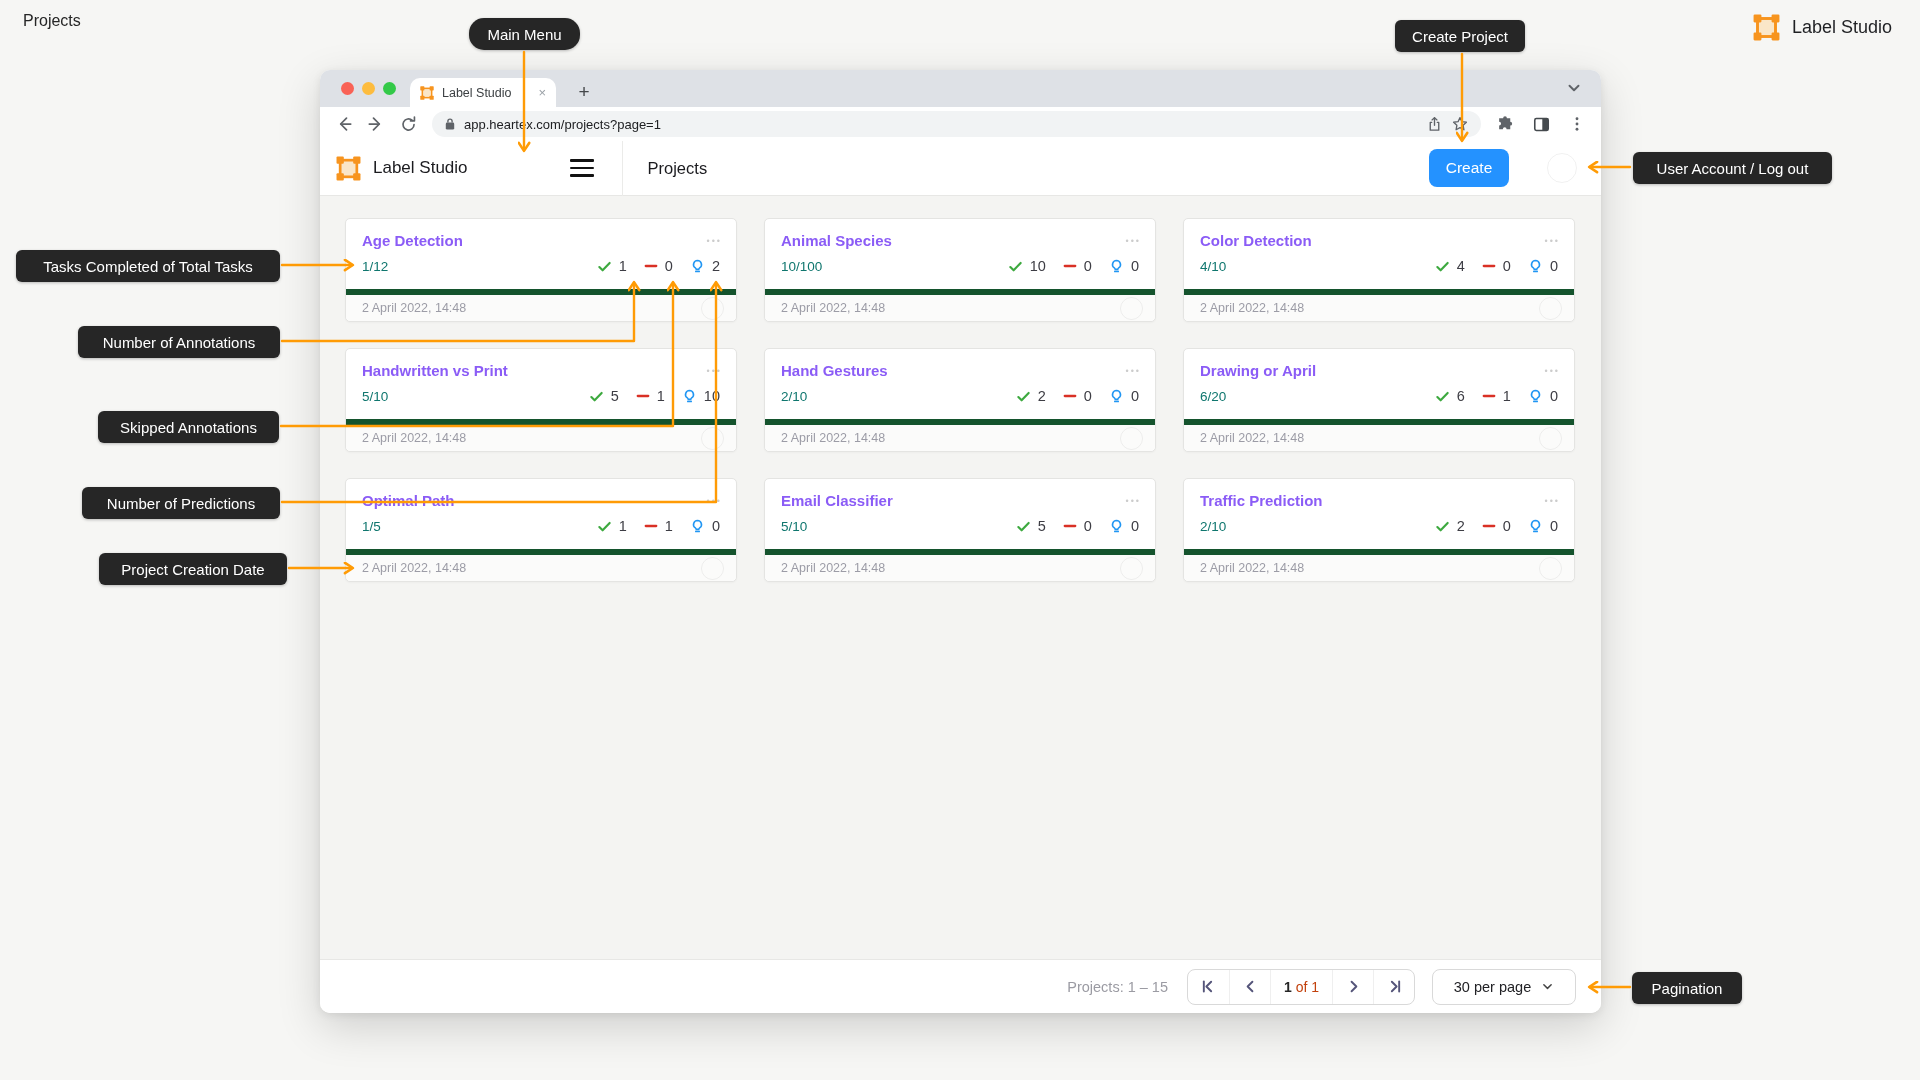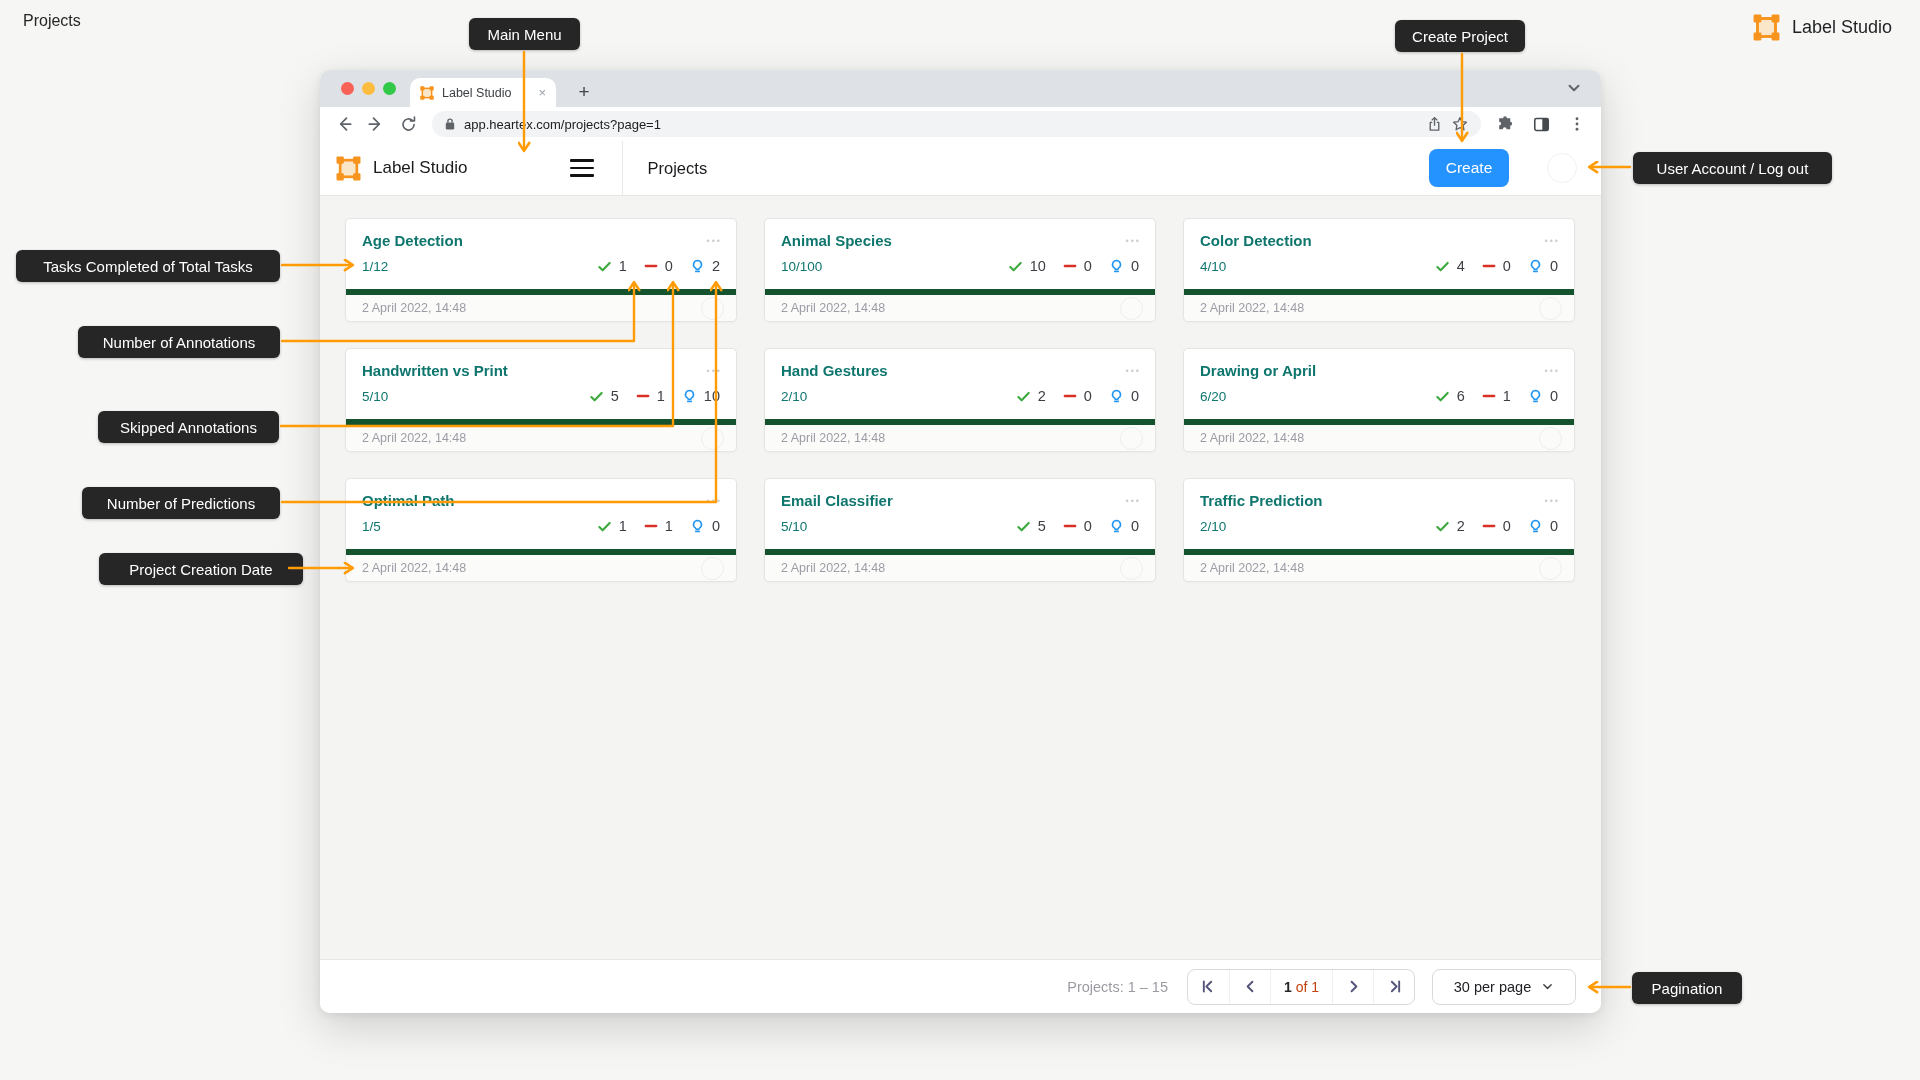--- a/index.html
+++ b/index.html
@@ -58,21 +58,21 @@
             border:1px solid rgba(0,0,0,.06); }
   .avatar.lg { width:30px; height:30px; }
   .avatar.sm { width:23px; height:23px; }
 
   .content { flex:1; background:#f4f4f2; position:relative; }
   .grid { position:absolute; left:25px; top:22px; display:grid; grid-template-columns:repeat(3,392px);
           grid-auto-rows:104px; column-gap:27px; row-gap:26px; }
   .card { background:#fff; border:1px solid #e4e4e2; border-radius:5px; position:relative;
           box-shadow:0 1px 2px rgba(0,0,0,.03); cursor:pointer; }
   .card-head { display:flex; justify-content:space-between; align-items:flex-start; padding:13px 14px 0 16px; }
-  .card-title { font-size:15px; font-weight:600; color:#0f766e; }
+  .card-title { font-size:15px; font-weight:600; color:#8b5cf6; }
   .card-dots { color:#cccccc; font-size:9px; letter-spacing:2px; line-height:10px; padding-top:4px; }
   .card-sub { display:flex; justify-content:space-between; align-items:center; padding:0 16px; margin-top:9px; }
   .ratio { font-size:13.5px; color:#0f766e; }
   .stats { display:flex; align-items:center; gap:7px; }
   .stats .num { font-size:14.5px; color:#3d3d44; }
   .stats .sp { width:3px; }
   .card-foot { position:absolute; left:0; right:0; bottom:0; height:32px; background:#fbfbfa;
                border-top:6px solid #14532d; border-radius:0 0 5px 5px; display:flex; align-items:center;
                justify-content:space-between; padding:0 12px 0 16px; }
   .card-date { font-size:12.5px; color:#9c9ca6; }
@@ -596,28 +596,28 @@
     </div>
     <div class="perpage">
       <span>30 per page</span>
       <svg width="13" height="13" viewBox="0 0 16 16">
           <path d="M3.5 5.8 L8 10.3 L12.5 5.8" fill="none" stroke="#444" stroke-width="1.8" stroke-linecap="round" stroke-linejoin="round"></path>
         </svg>
     </div>
   </div>
 </div>
 
-<div class="callout" style="left:469px; top:18px;  width:111px;">Main Menu</div>
+<div class="callout" style="left:469px; top:18px;  width:111px;border-radius:15px;">Main Menu</div>
 <div class="callout" style="left:1395px;top:20px;  width:130px;">Create Project</div>
 <div class="callout" style="left:1633px;top:152px; width:199px;">User Account / Log out</div>
 <div class="callout" style="left:16px;  top:250px; width:264px;">Tasks Completed of Total Tasks</div>
 <div class="callout" style="left:78px;  top:326px; width:202px;">Number of Annotations</div>
 <div class="callout" style="left:98px;  top:411px; width:181px;">Skipped Annotations</div>
 <div class="callout" style="left:82px;  top:487px; width:198px;">Number of Predictions</div>
-<div class="callout" style="left:99px;  top:553px; width:204px;">Project Creation Date</div>
+<div class="callout" style="left:99px;  top:553px; width:188px;">Project Creation Date</div>
 <div class="callout" style="left:1632px;top:972px; width:110px;">Pagination</div>
 
 <svg class="arrows">
   <defs>
     <marker id="ah" viewBox="0 0 12 12" refX="8.5" refY="6" markerWidth="13" markerHeight="13" markerUnits="userSpaceOnUse" orient="auto">
       <path d="M2 1.2 L9.3 6 L2 10.8" fill="none" stroke="#FF9B05" stroke-width="2.4" stroke-linecap="round" stroke-linejoin="round"></path>
     </marker>
   </defs>
   <g fill="none" stroke="#FF9B05" stroke-width="2.4" stroke-linejoin="round" stroke-linecap="round">
     <path d="M524 52 L524 150" marker-end="url(#ah)"></path>

